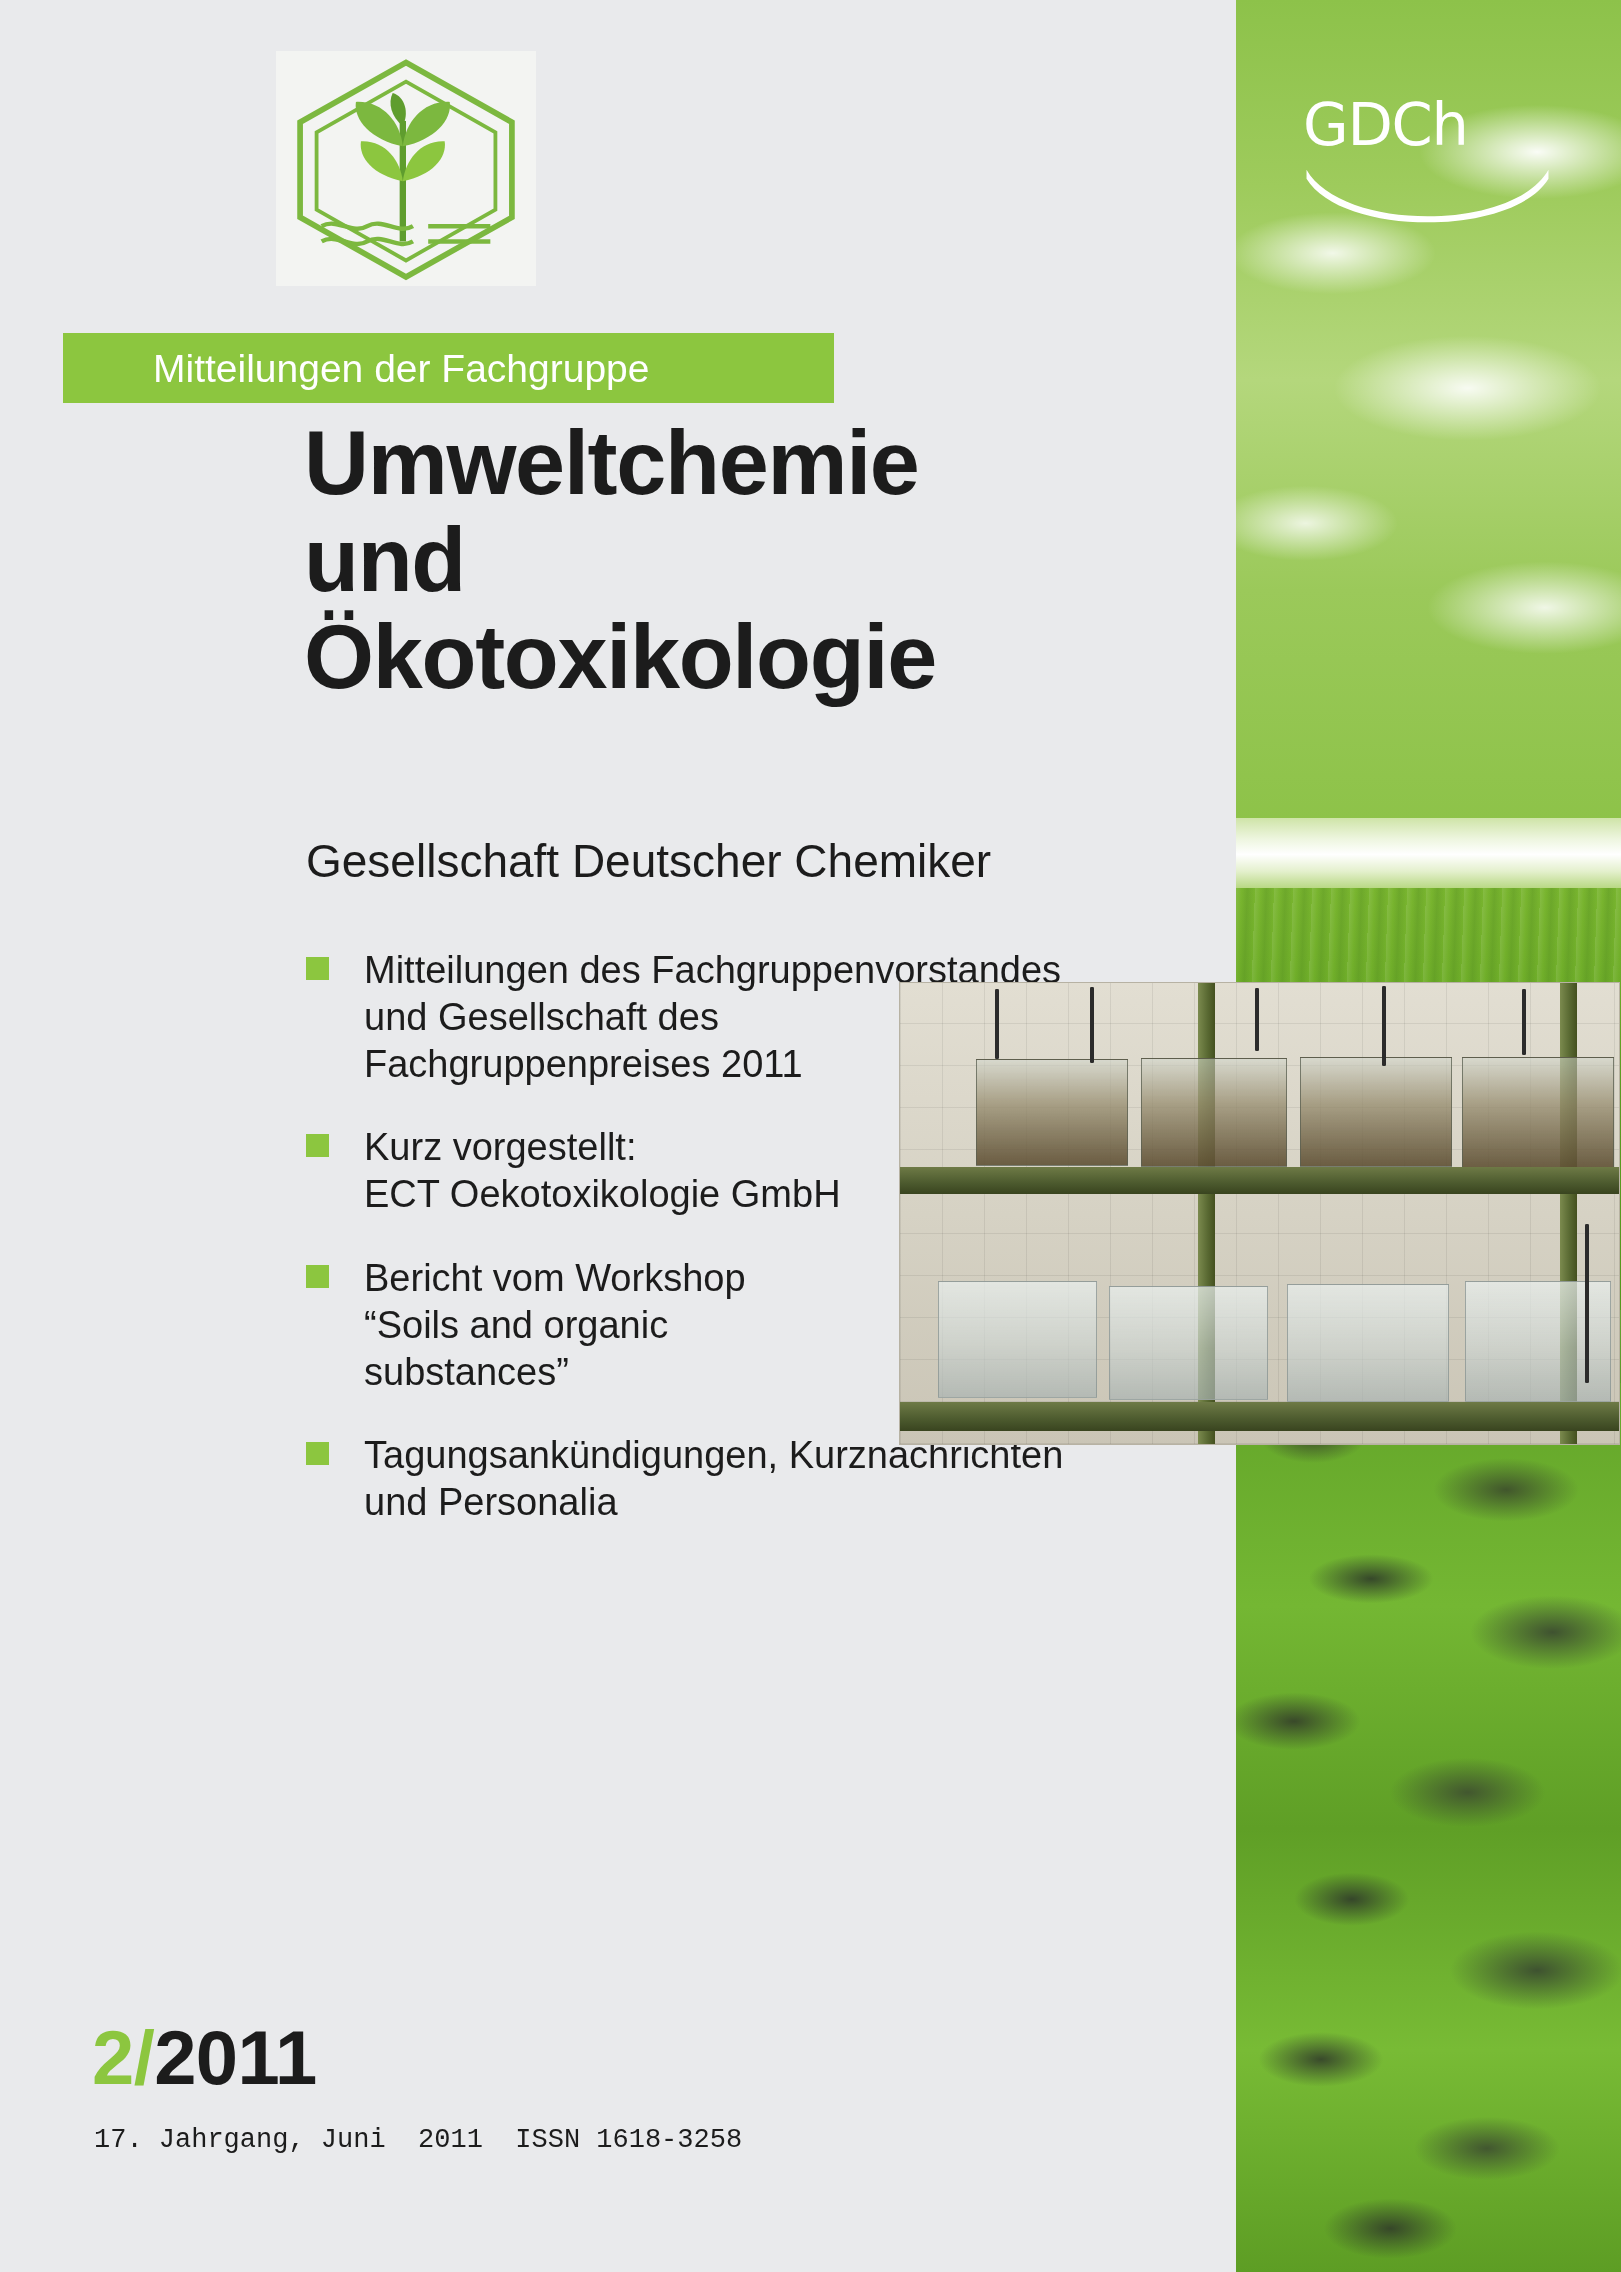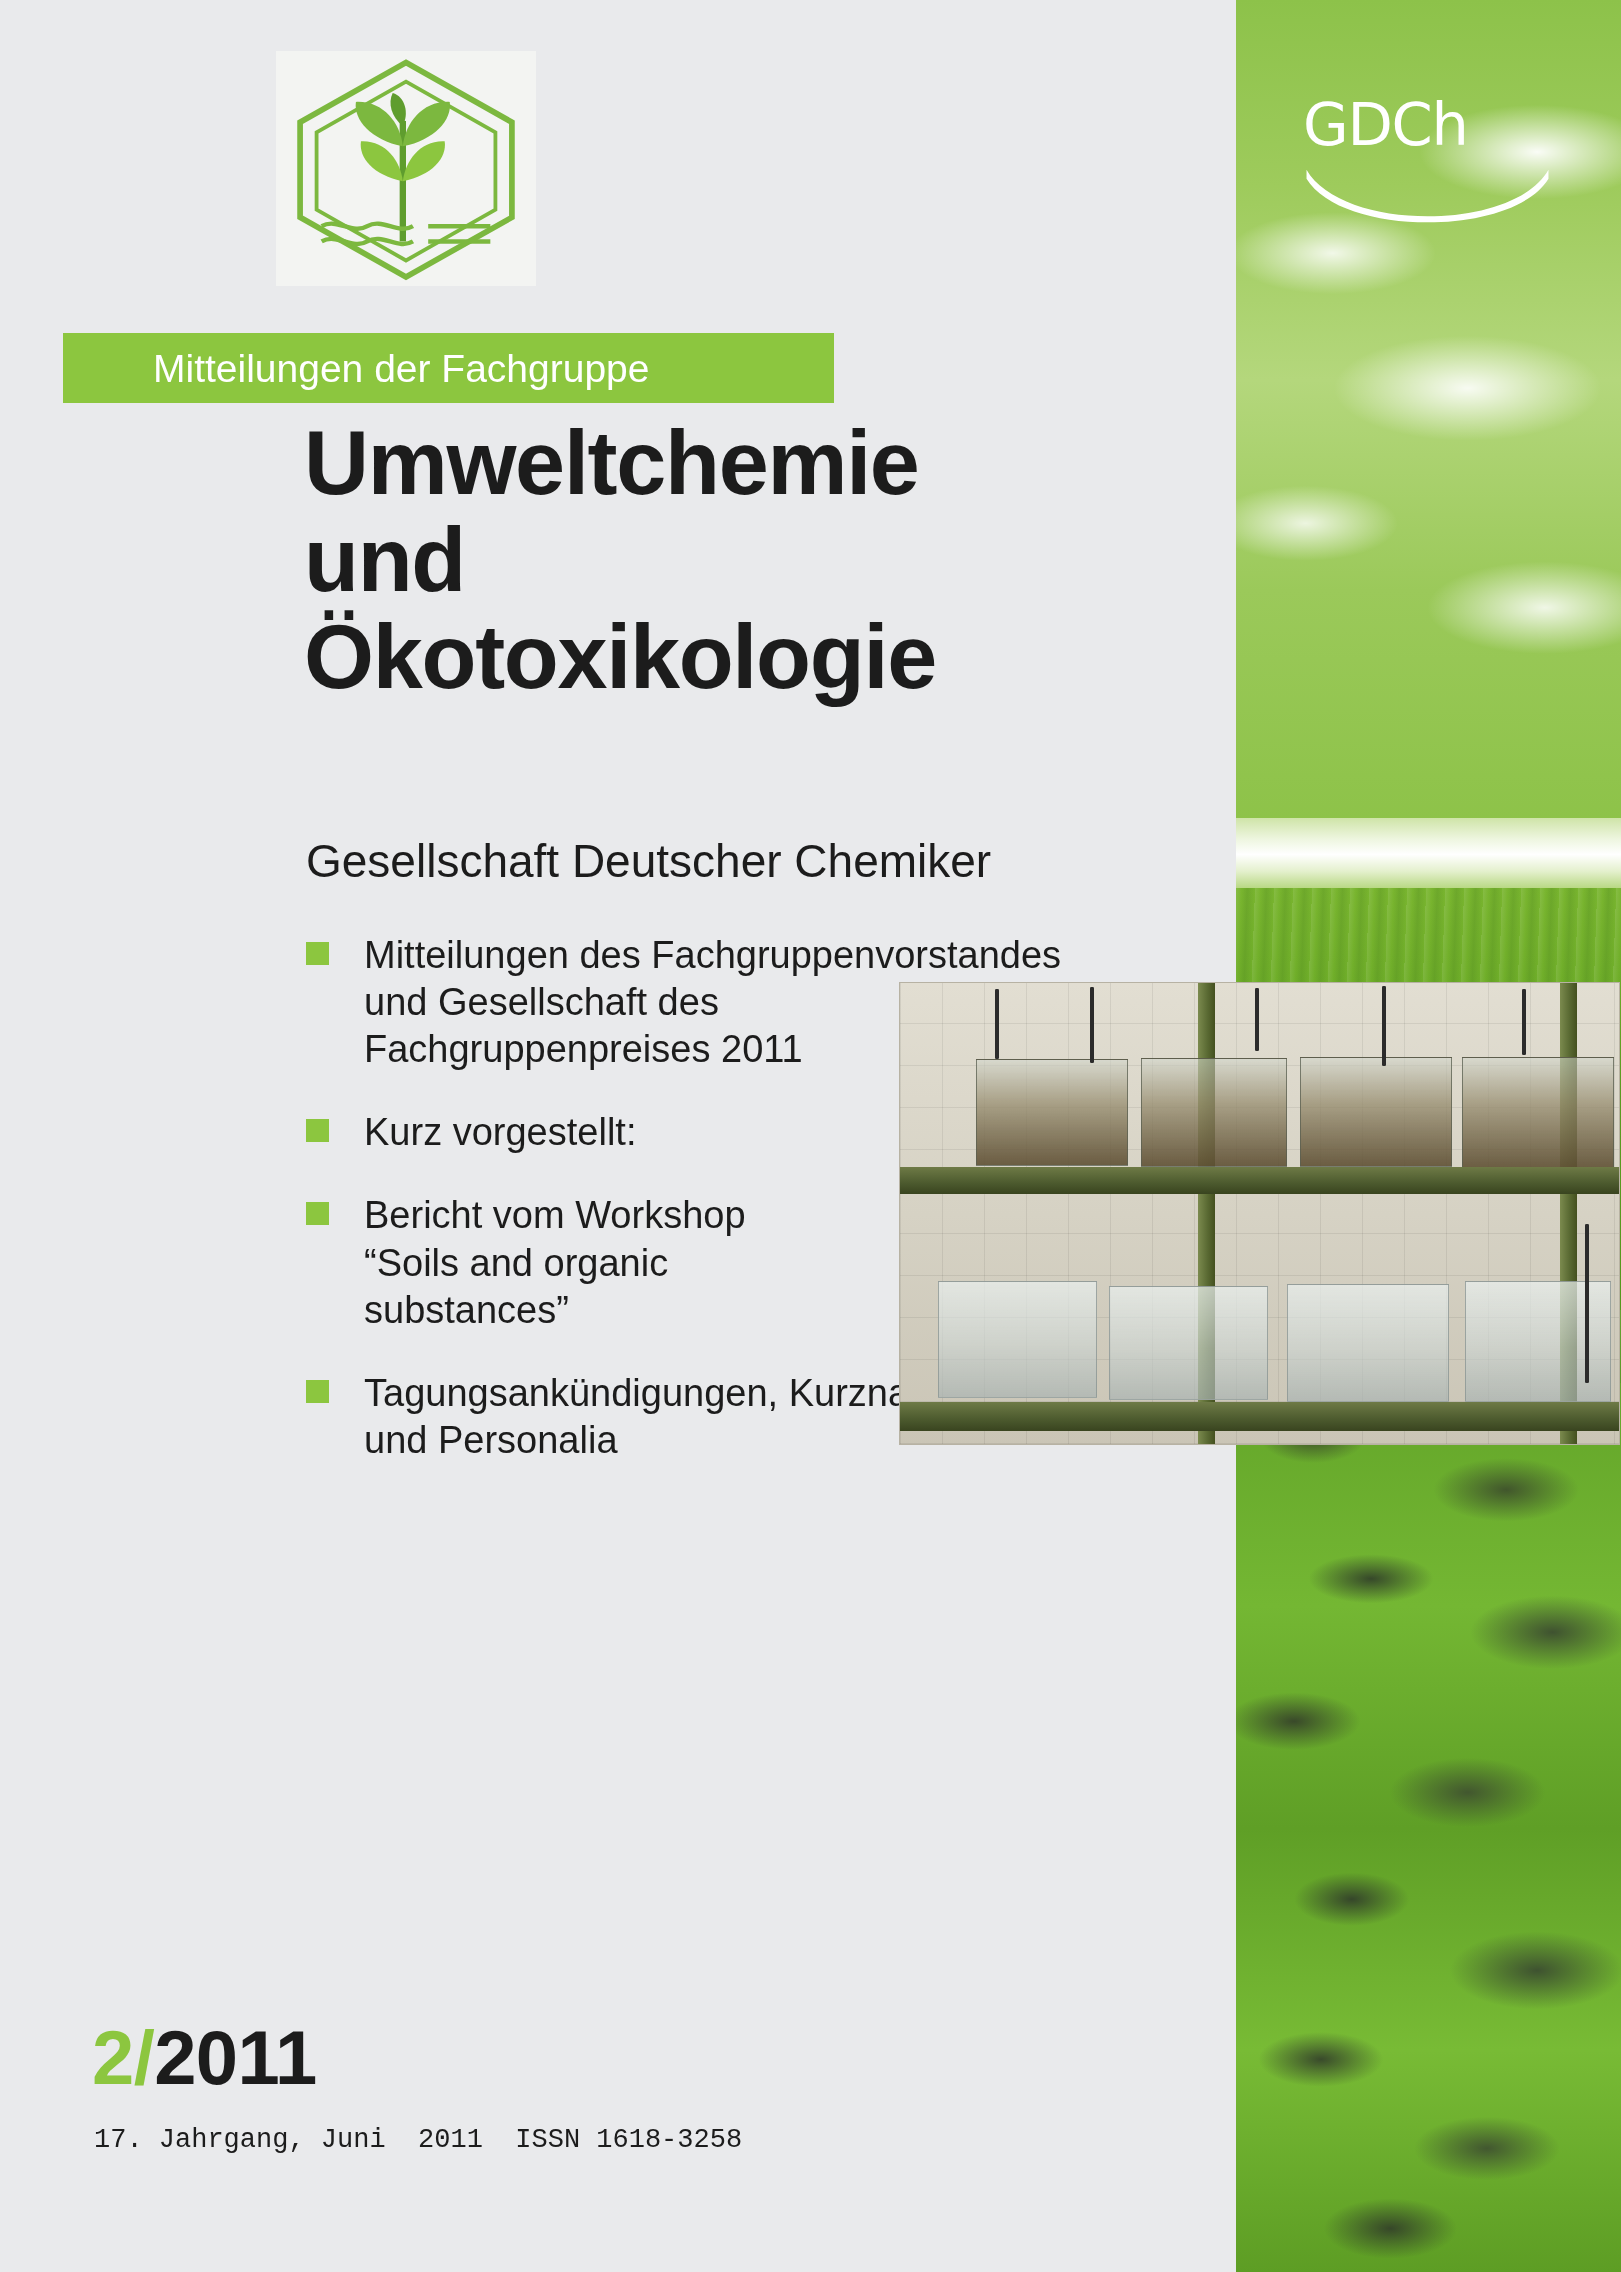--- a/index.html
+++ b/index.html
@@ -162,20 +162,21 @@
     top: 932px;
     width: 863px;
   }
   .bullet-item {
     position: relative;
     padding-left: 58px;
     margin-bottom: 36px;
     font-size: 38px;
     line-height: 1.24;
     color: #1c1c1c;
+    margin-top: 15px;
   }
   .bullet-item .sq {
     position: absolute;
     left: 0;
     top: 10px;
     width: 23px;
     height: 23px;
     background: #8cc63f;
   }
   .bullet-item .ln { display: block; white-space: pre; }
@@ -306,20 +307,21 @@
     <div class="bullet-item">
       <span class="sq"></span>
       <span class="ln">Mitteilungen des Fachgruppenvorstandes</span>
       <span class="ln">und Gesellschaft des</span>
       <span class="ln">Fachgruppenpreises 2011</span>
     </div>
 
     <div class="bullet-item">
       <span class="sq"></span>
       <span class="ln">Kurz vorgestellt:</span>
+      <span class="ln">ECT Oekotoxikologie GmbH</span>
     </div>
 
     <div class="bullet-item">
       <span class="sq"></span>
       <span class="ln">Bericht vom Workshop</span>
       <span class="ln">“Soils and organic</span>
       <span class="ln">substances”</span>
     </div>
 
     <div class="bullet-item">

